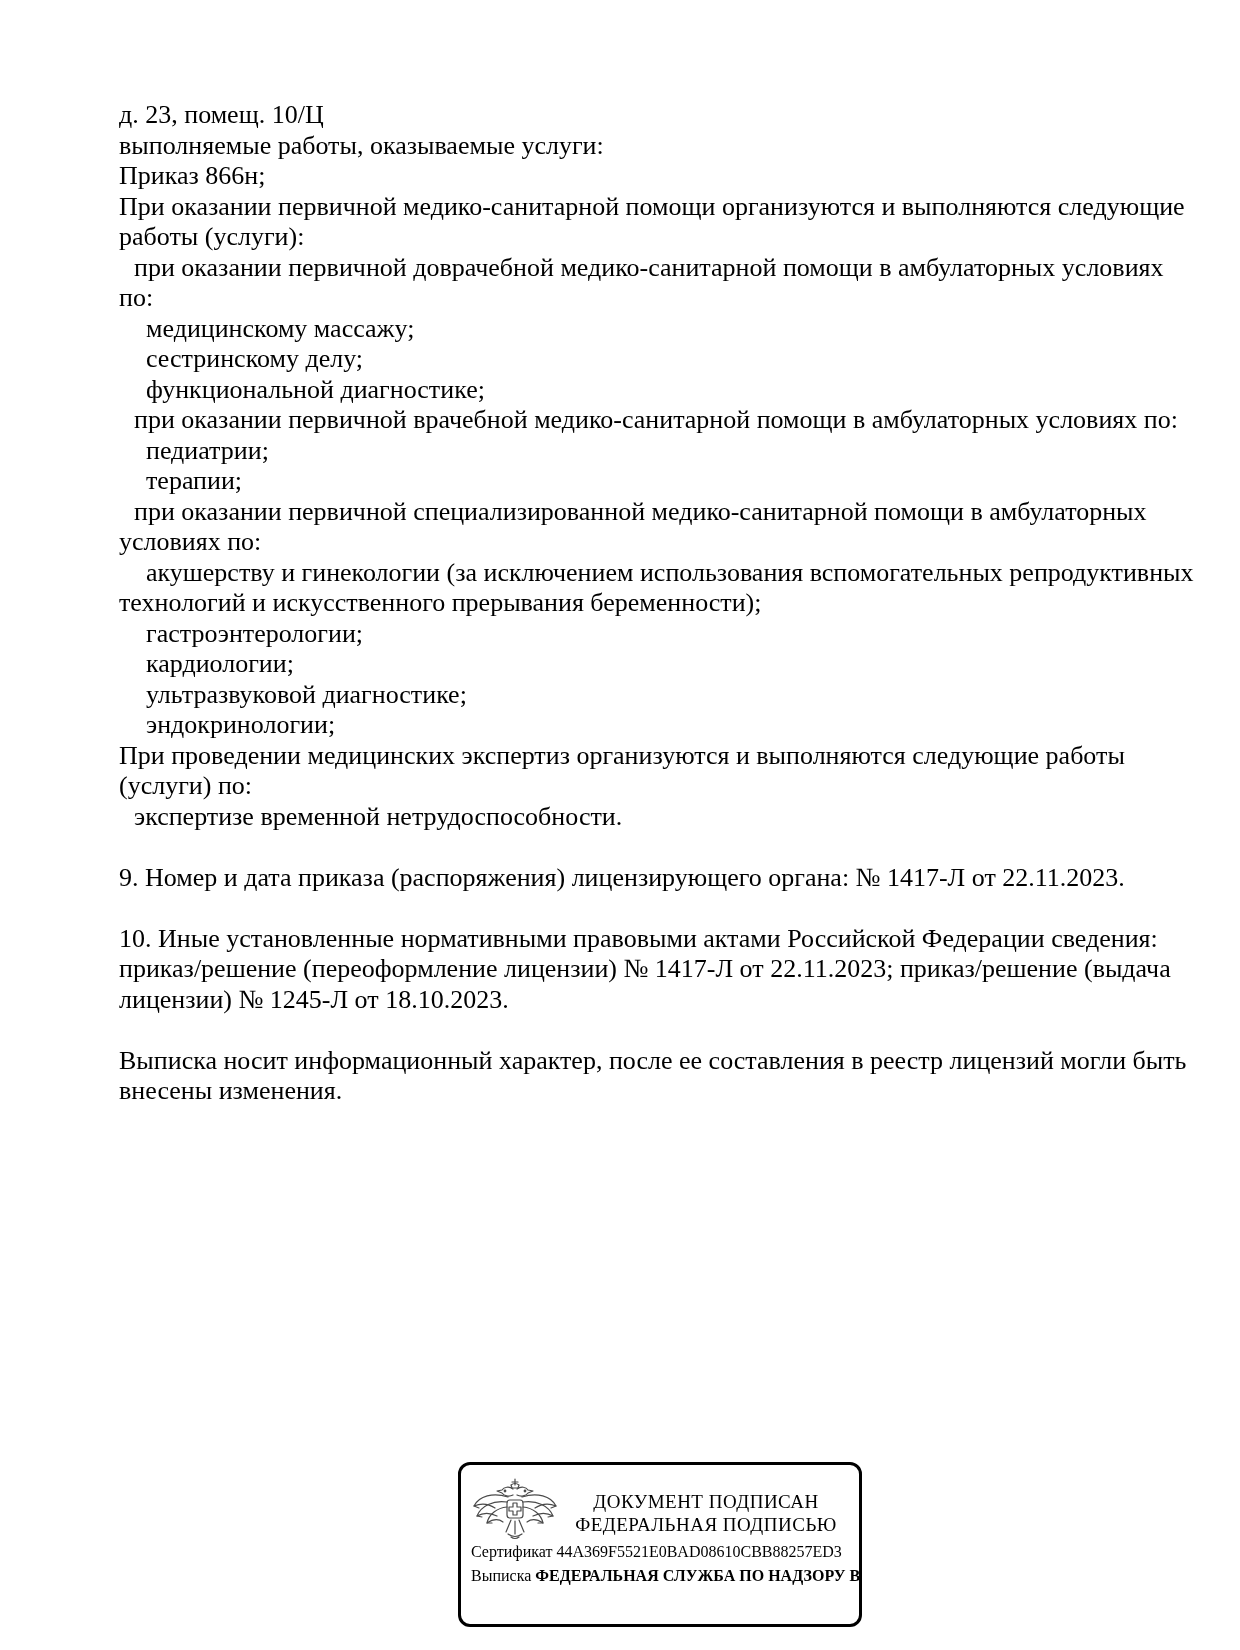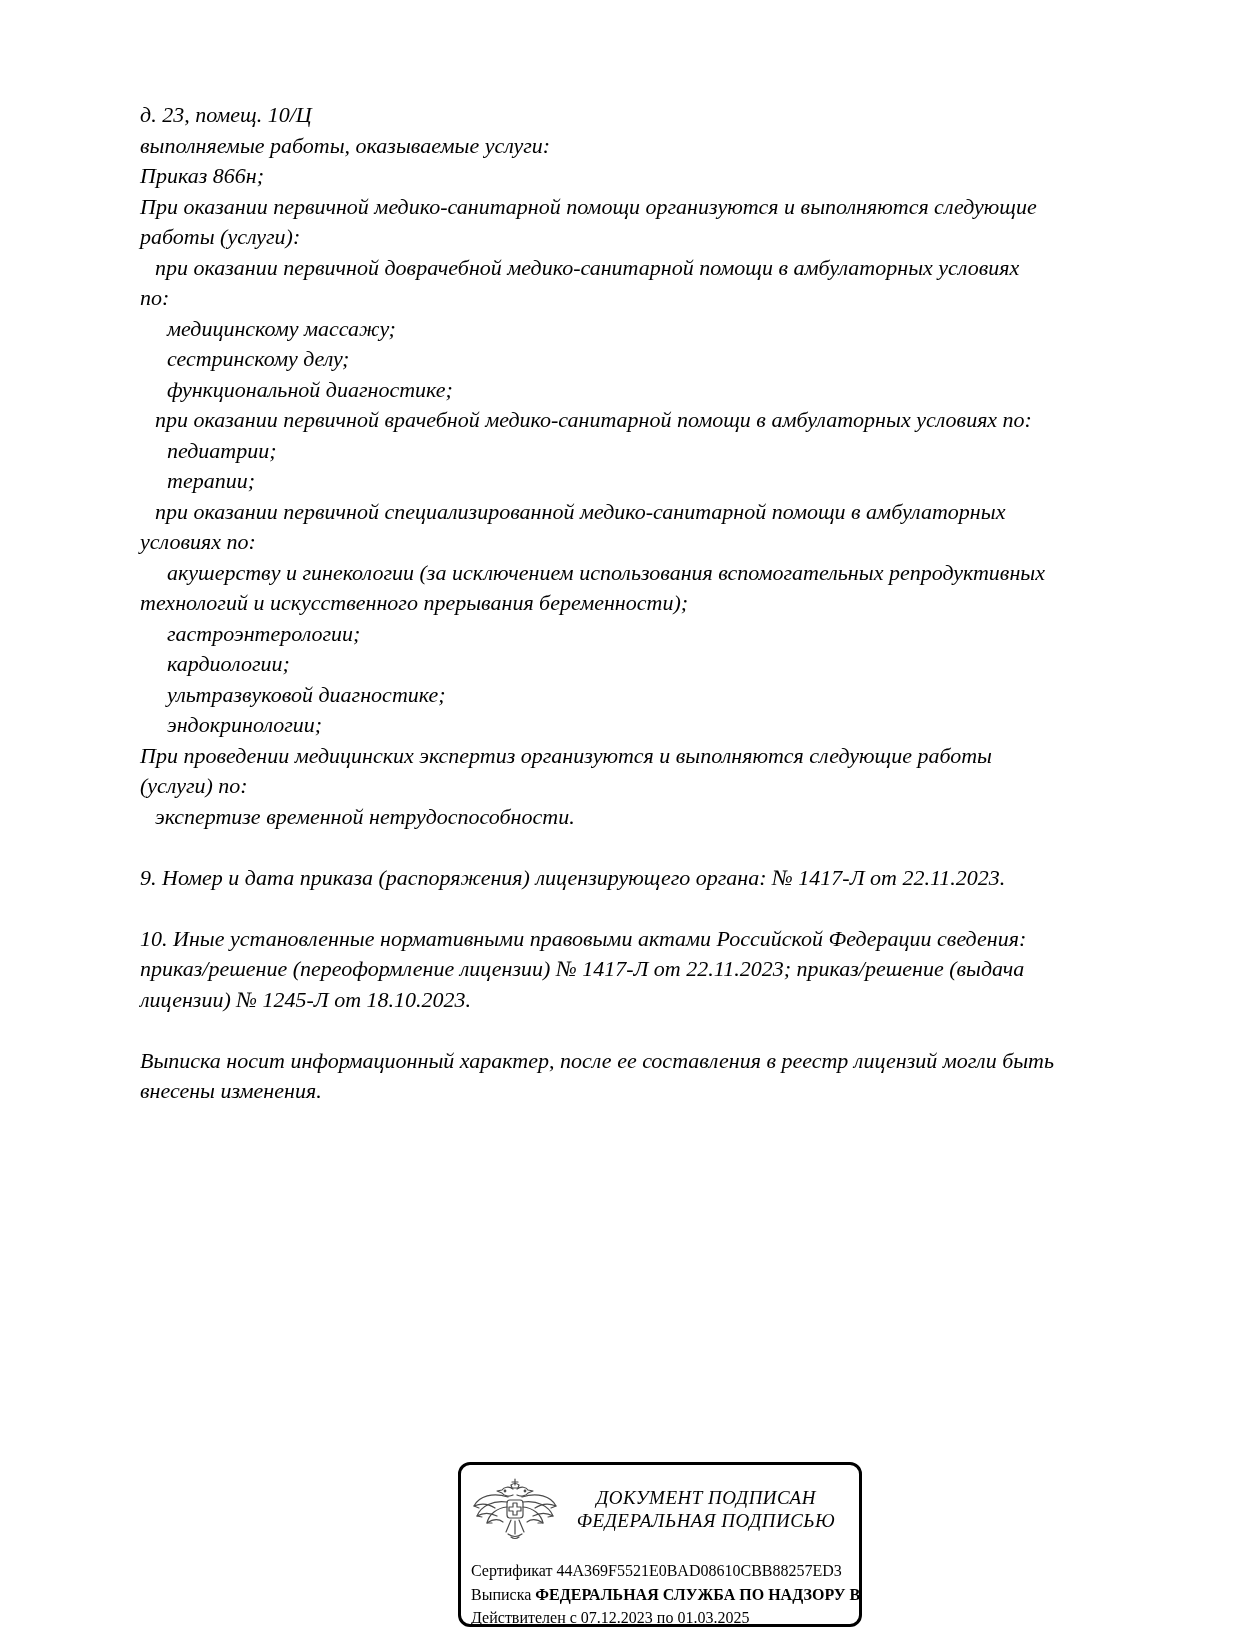--- a/index.html
+++ b/index.html
@@ -10,58 +10,56 @@
     color: #000000;
   }
   .page {
     position: relative;
     width: 1240px; height: 1650px;
     overflow: hidden;
     background: #ffffff;
   }
   .doc-text {
     position: absolute;
-    left: 140px; top: 100px;
-    font-size: 22px;
+    left: 119px; top: 100px;
+    font-size: 26px;
     line-height: 30.5px;
     white-space: pre;
-    font-style: italic;
   }
   .doc-line { white-space: pre; }
   .i0 { padding-left: 0; }
   .i1 { padding-left: 15px; }
   .i2 { padding-left: 27px; }
 
   .stamp {
     position: absolute;
     left: 458px; top: 1462px;
     width: 404px; height: 165px;
     box-sizing: border-box;
     border: 3px solid #000000;
     border-radius: 12px;
     overflow: hidden;
     background: #ffffff;
   }
   .stamp-top {
     display: flex;
-    align-items: flex-start;
+    align-items: center;
     padding: 11px 6px 0 10px;
-    font-style: italic;
   }
   .emblem { width: 88px; height: 64px; flex: 0 0 auto; }
   .stamp-title {
     flex: 1;
     text-align: center;
     font-size: 19px;
     line-height: 23px;
     letter-spacing: 0.5px;
     padding-top: 10px;
   }
   .stamp-info {
-    margin-top: 19px;
+    margin-top: 0;
     padding-left: 10px;
     font-size: 16px;
     line-height: 23.5px;
     white-space: nowrap;
   }
   .stamp-info b { font-weight: bold; }
 </style>
 </head>
 <body>
 
@@ -102,17 +100,16 @@
         </svg>
       </div>
       <div class="stamp-title">
         <div>ДОКУМЕНТ ПОДПИСАН</div>
         <div>ФЕДЕРАЛЬНАЯ ПОДПИСЬЮ</div>
       </div>
     </div>
     <div class="stamp-info">
       <div class="stamp-line"><span>Сертификат</span> <span>44A369F5521E0BAD08610CBB88257ED3</span></div>
       <div class="stamp-line"><span>Выписка</span> <b>ФЕДЕРАЛЬНАЯ СЛУЖБА ПО НАДЗОРУ В СФ</b></div>
-      <div class="stamp-line">Действителен с 07.12.2023 по 01.03.2025</div>
     </div>
   </div>
 
 </div>
 
 </body></html>

